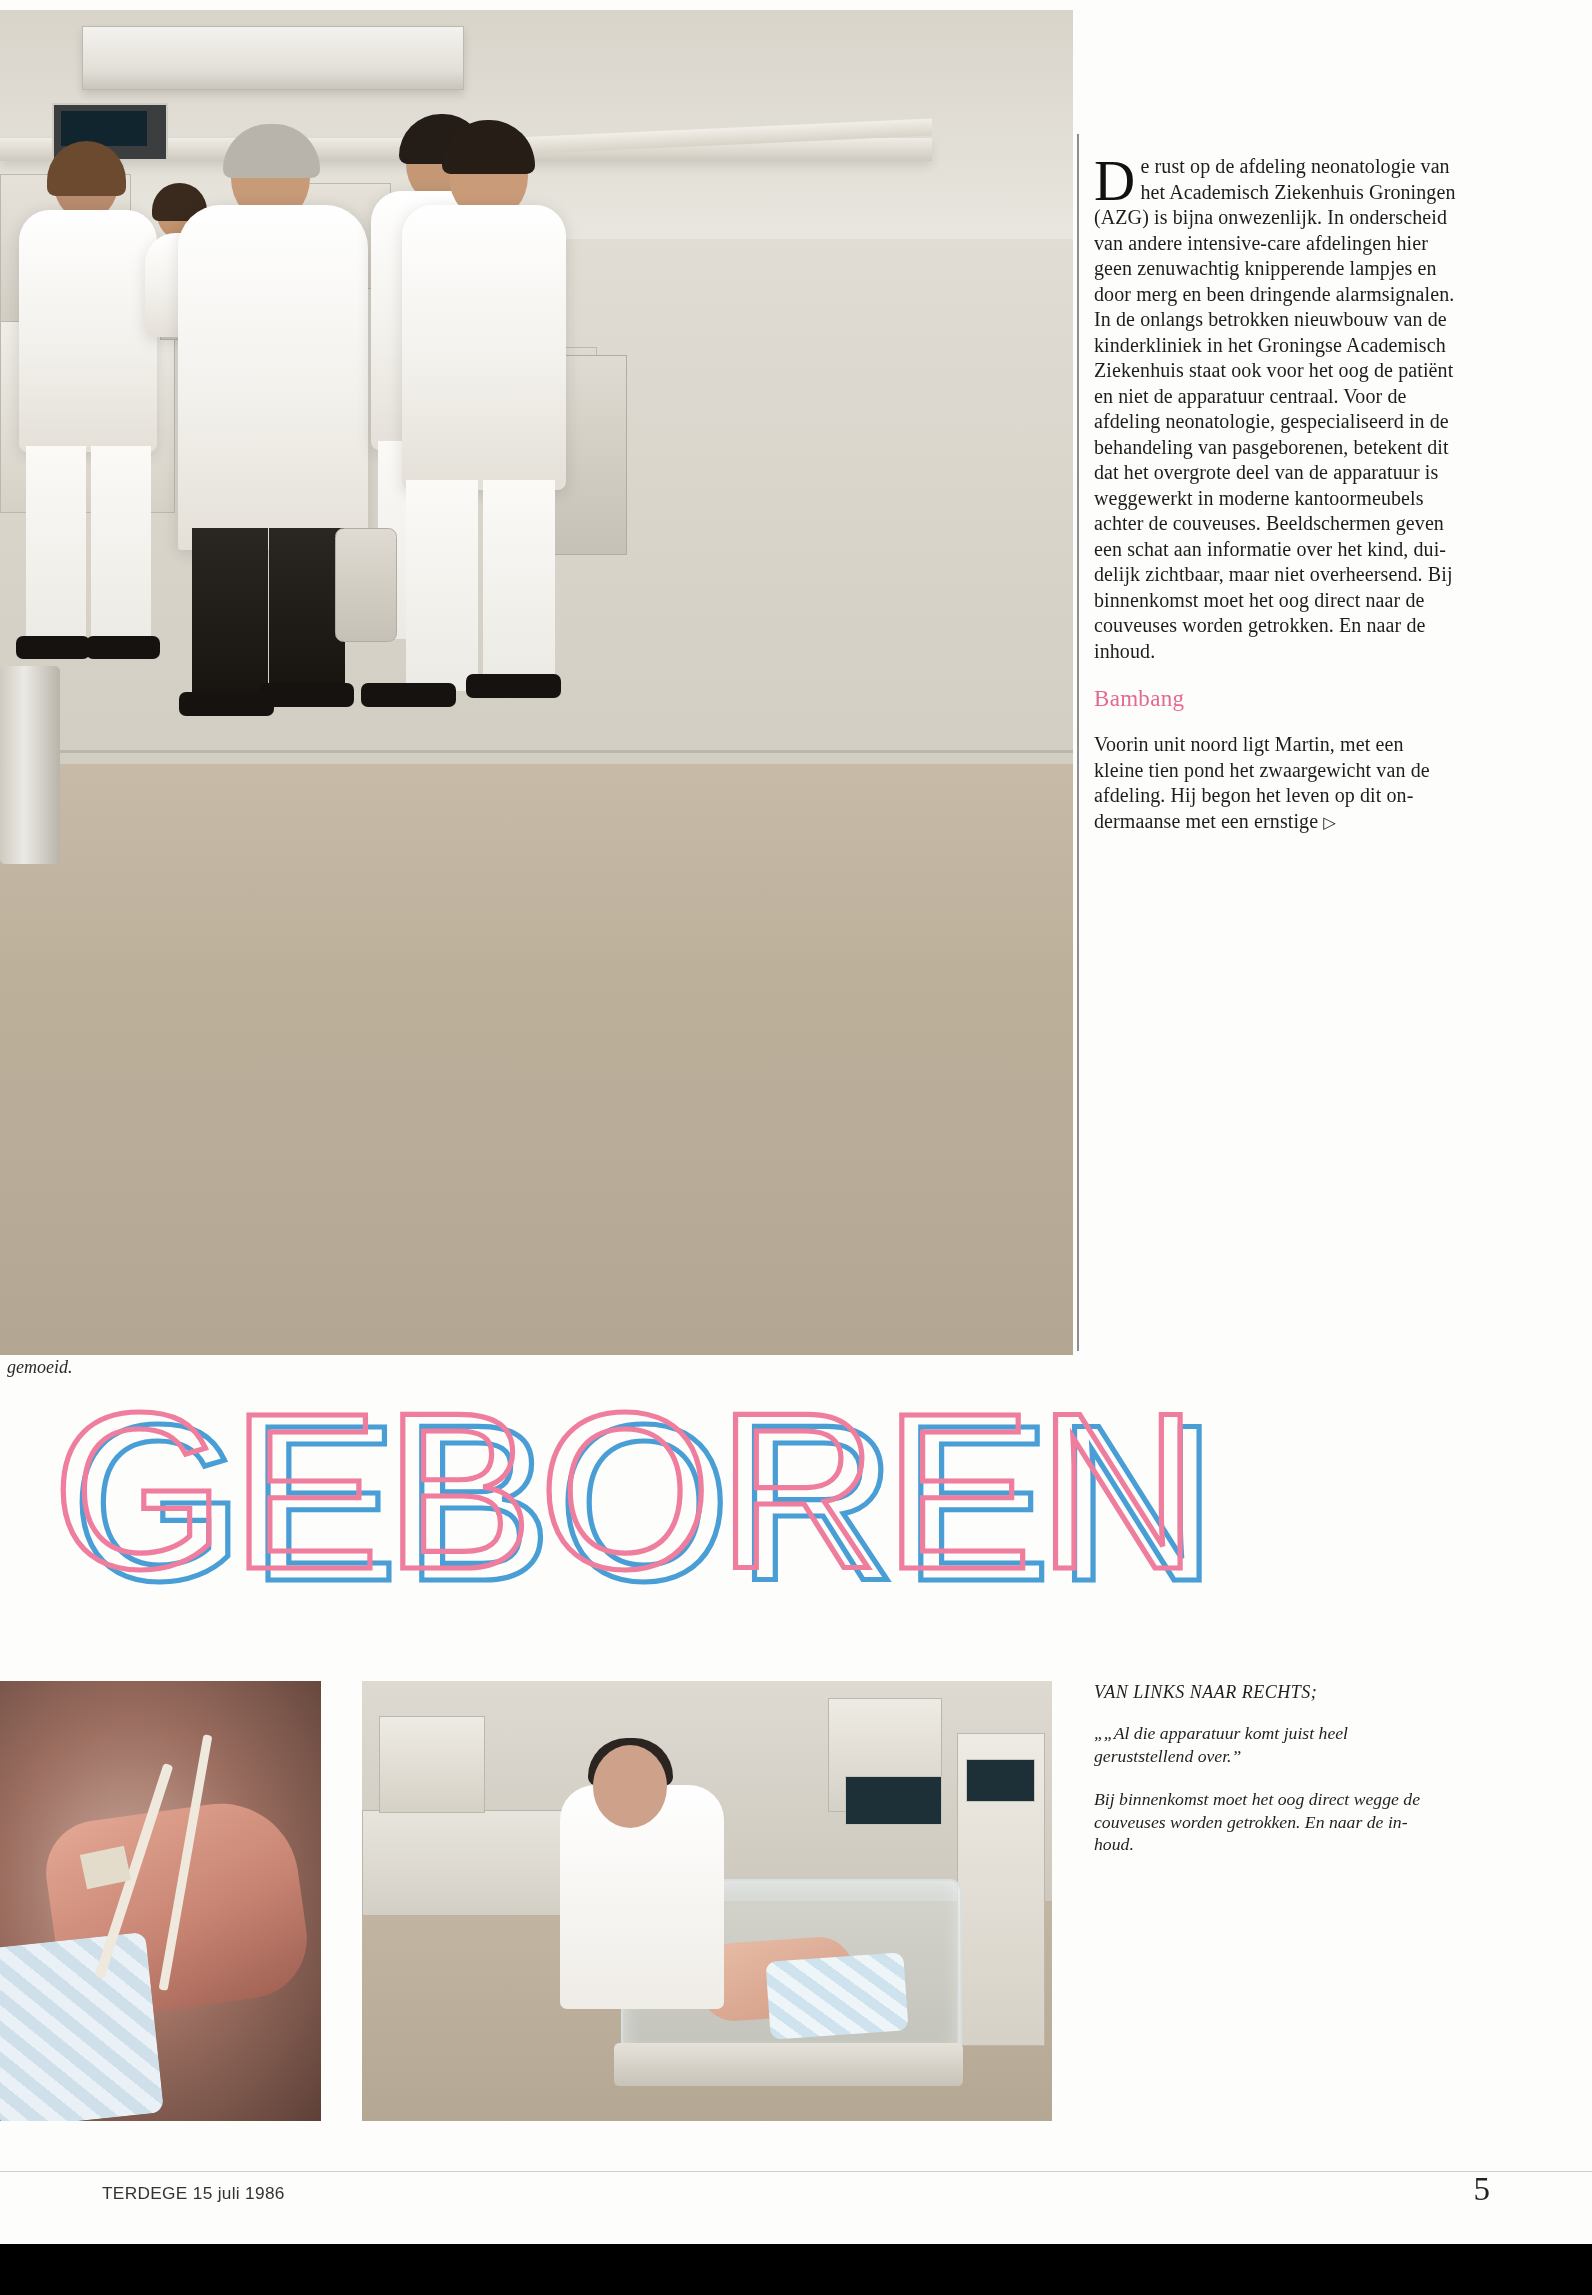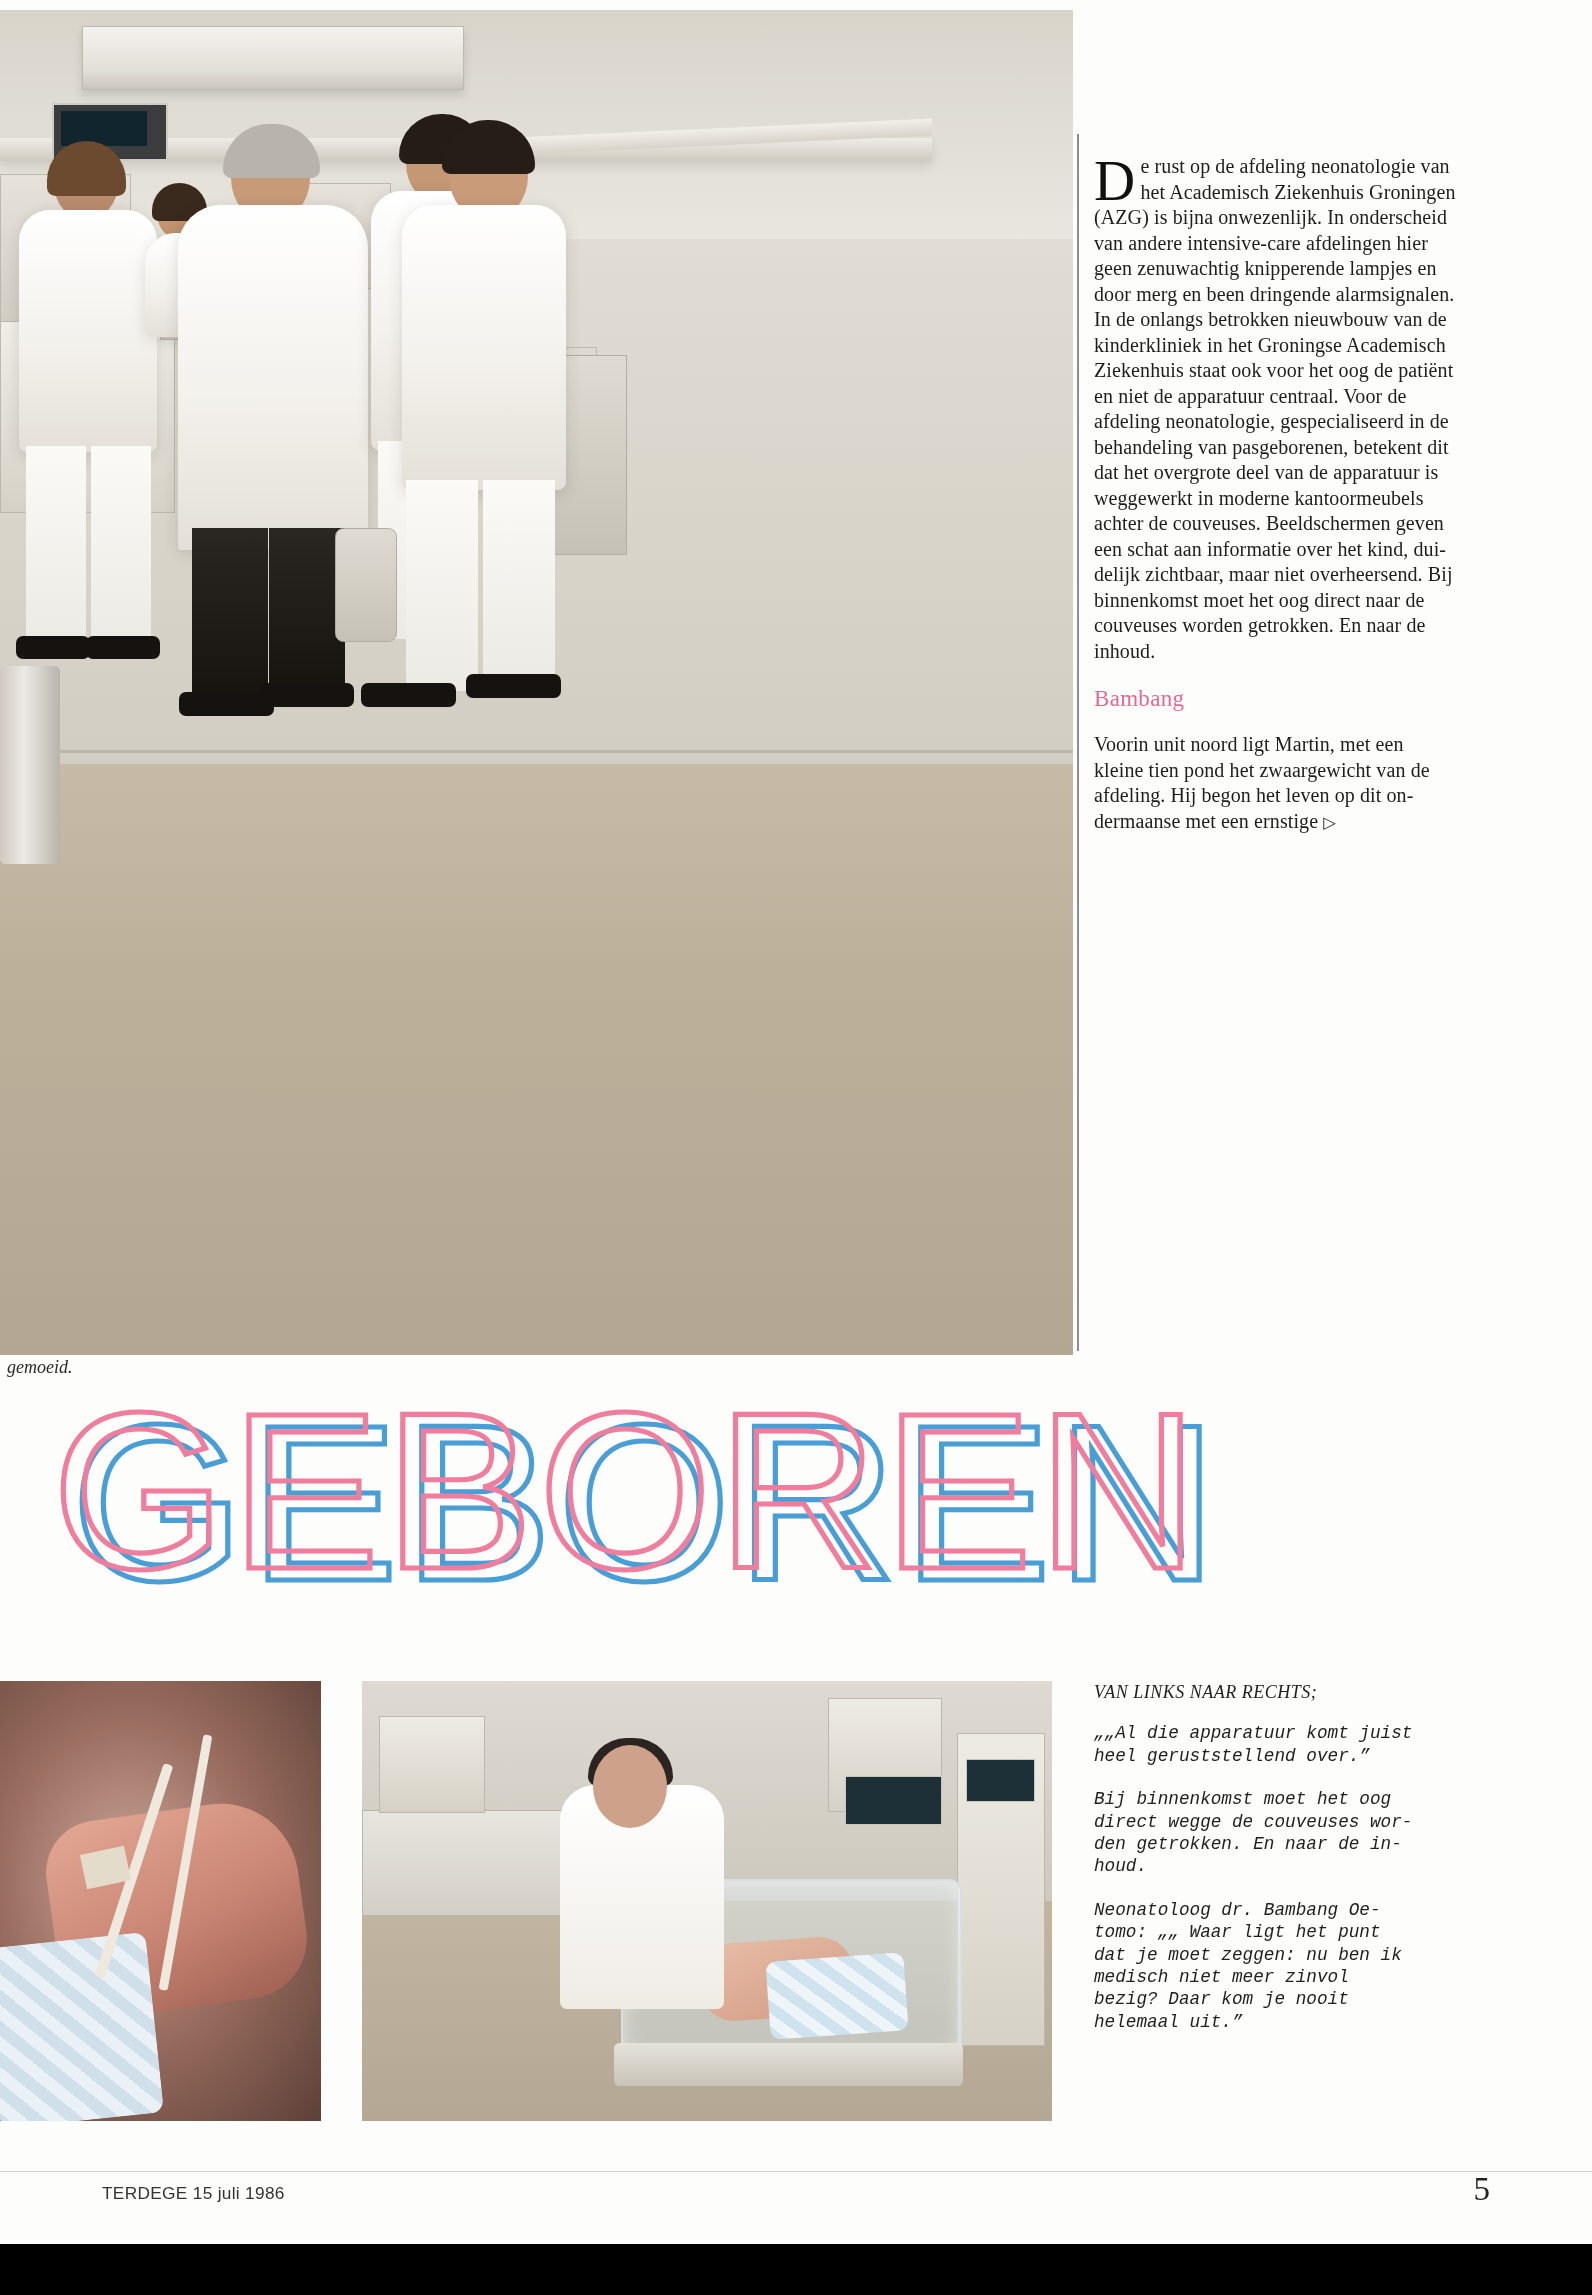--- a/index.html
+++ b/index.html
@@ -332,21 +332,21 @@
     font-size: 17.7px;
     line-height: 22.4px;
     color: #1f1f1f;
   }
   .cap-head {
     font-style: italic;
     font-size: 18px;
     letter-spacing: 0.5px;
     margin-bottom: 19px;
   }
-  .cap-p { margin: 0 0 21px 0; font-family: Liberation Mono, monospace; }
+  .cap-p { margin: 0 0 21px 0; }
 
   
   .footer-rule {
     position: absolute;
     left: 0px;
     top: 2171px;
     width: 1592px;
     height: 0.9px;
     background: #cfcfcf;
   }
@@ -490,21 +490,20 @@
 
     <div class="bm-nurse-coat"></div>
     <div class="bm-hair"></div>
     <div class="bm-head"></div>
   </div>
 
   <div class="cap-col">
     <div class="cap-head">VAN LINKS NAAR RECHTS;</div>
     <p class="cap-p">„„Al die apparatuur komt juist heel geruststellend over.”</p>
     <p class="cap-p">Bij binnenkomst moet het oog direct wegge de couveuses wor­den getrokken. En naar de in­houd.</p>
-    <p class="cap-p">Neonatoloog dr. Bambang Oe­tomo: „„ Waar ligt het punt dat je moet zeggen: nu ben ik medisch niet meer zinvol bezig? Daar kom je nooit helemaal uit.”</p>
   </div>
 
   <div class="footer-rule"></div>
   <div class="footer-left">TERDEGE 15 juli 1986</div>
   <div class="footer-right">5</div>
   <div class="black-bar"></div>
 
 </div>
 
 

